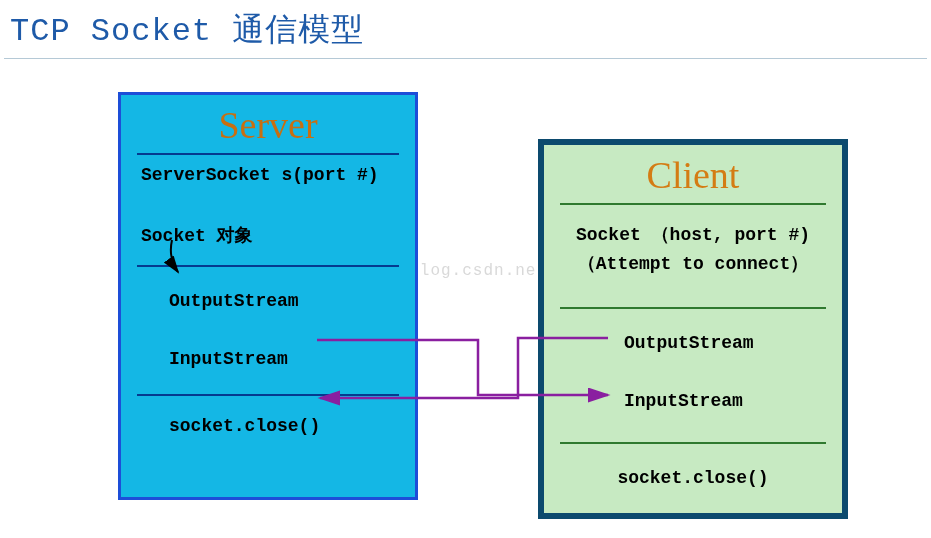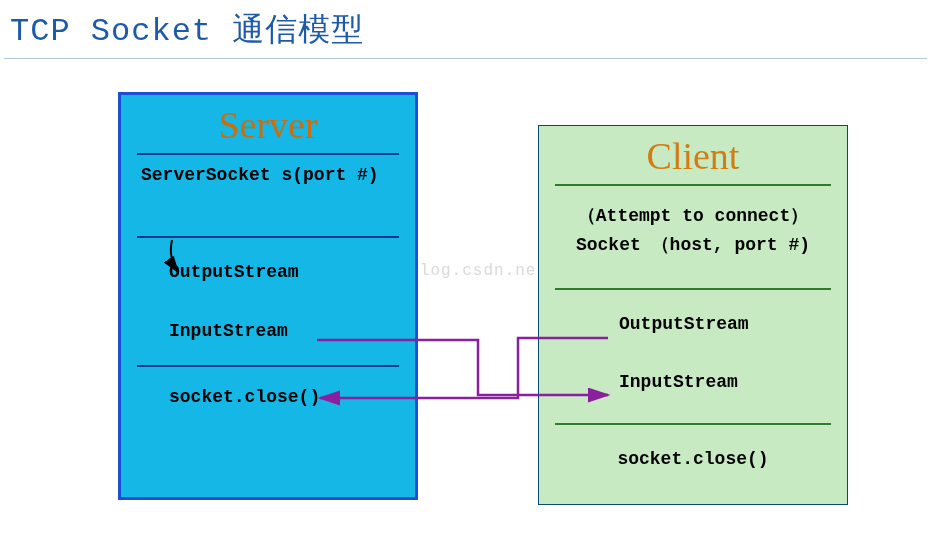--- a/index.html
+++ b/index.html
@@ -43,25 +43,25 @@
   .server-box {
     left: 118px;
     top: 92px;
     width: 300px;
     height: 408px;
     background: #14b7e5;
     border: 3px solid #1d4ed8;
   }
   .client-box {
     left: 538px;
-    top: 125px;
+    top: 139px;
     width: 310px;
     height: 380px;
     background: #c7eac2;
-    border: 1px solid #0c4a6e;
+    border: 6px solid #0c4a6e;
   }
   .box-title {
     font-family: "Times New Roman", serif;
     font-size: 38px;
     text-align: center;
     margin-top: 8px;
   }
   .server-title { color: #c86f11; }
   .client-title { color: #d47c14; }
 
@@ -101,36 +101,37 @@
 <hr class="hr">
 
 <div class="watermark">http://blog.csdn.net/robbyo</div>
 
 <div class="box server-box">
   <div class="box-title server-title">Server</div>
   <hr class="inner-hr">
   <div class="code-line">ServerSocket s(port #)</div>
   <div style="height:8px"></div>
   <div style="height:24px"></div>
+  <div class="code-line">Socket 对象</div>
   <hr class="inner-hr" style="margin-top:14px">
   <div style="height:14px"></div>
   <div class="code-line indent">OutputStream</div>
   <div style="height:30px"></div>
   <div class="code-line indent">InputStream</div>
   <hr class="inner-hr" style="margin-top:20px">
   <div style="height:10px"></div>
   <div class="code-line indent">socket.close()</div>
 </div>
 
 <div class="box client-box">
   <div class="box-title client-title">Client</div>
   <hr class="inner-hr">
   <div style="height:10px"></div>
+  <div class="code-line">Socket （host, port #)</div>
   <div class="code-line">（Attempt to connect）</div>
-  <div class="code-line">Socket （host, port #)</div>
   <hr class="inner-hr" style="margin-top:28px">
   <div style="height:14px"></div>
   <div class="code-line" style="text-align:left;padding-left:80px">OutputStream</div>
   <div style="height:30px"></div>
   <div class="code-line" style="text-align:left;padding-left:80px">InputStream</div>
   <hr class="inner-hr" style="margin-top:26px">
   <div style="height:14px"></div>
   <div class="code-line">socket.close()</div>
 </div>
 

